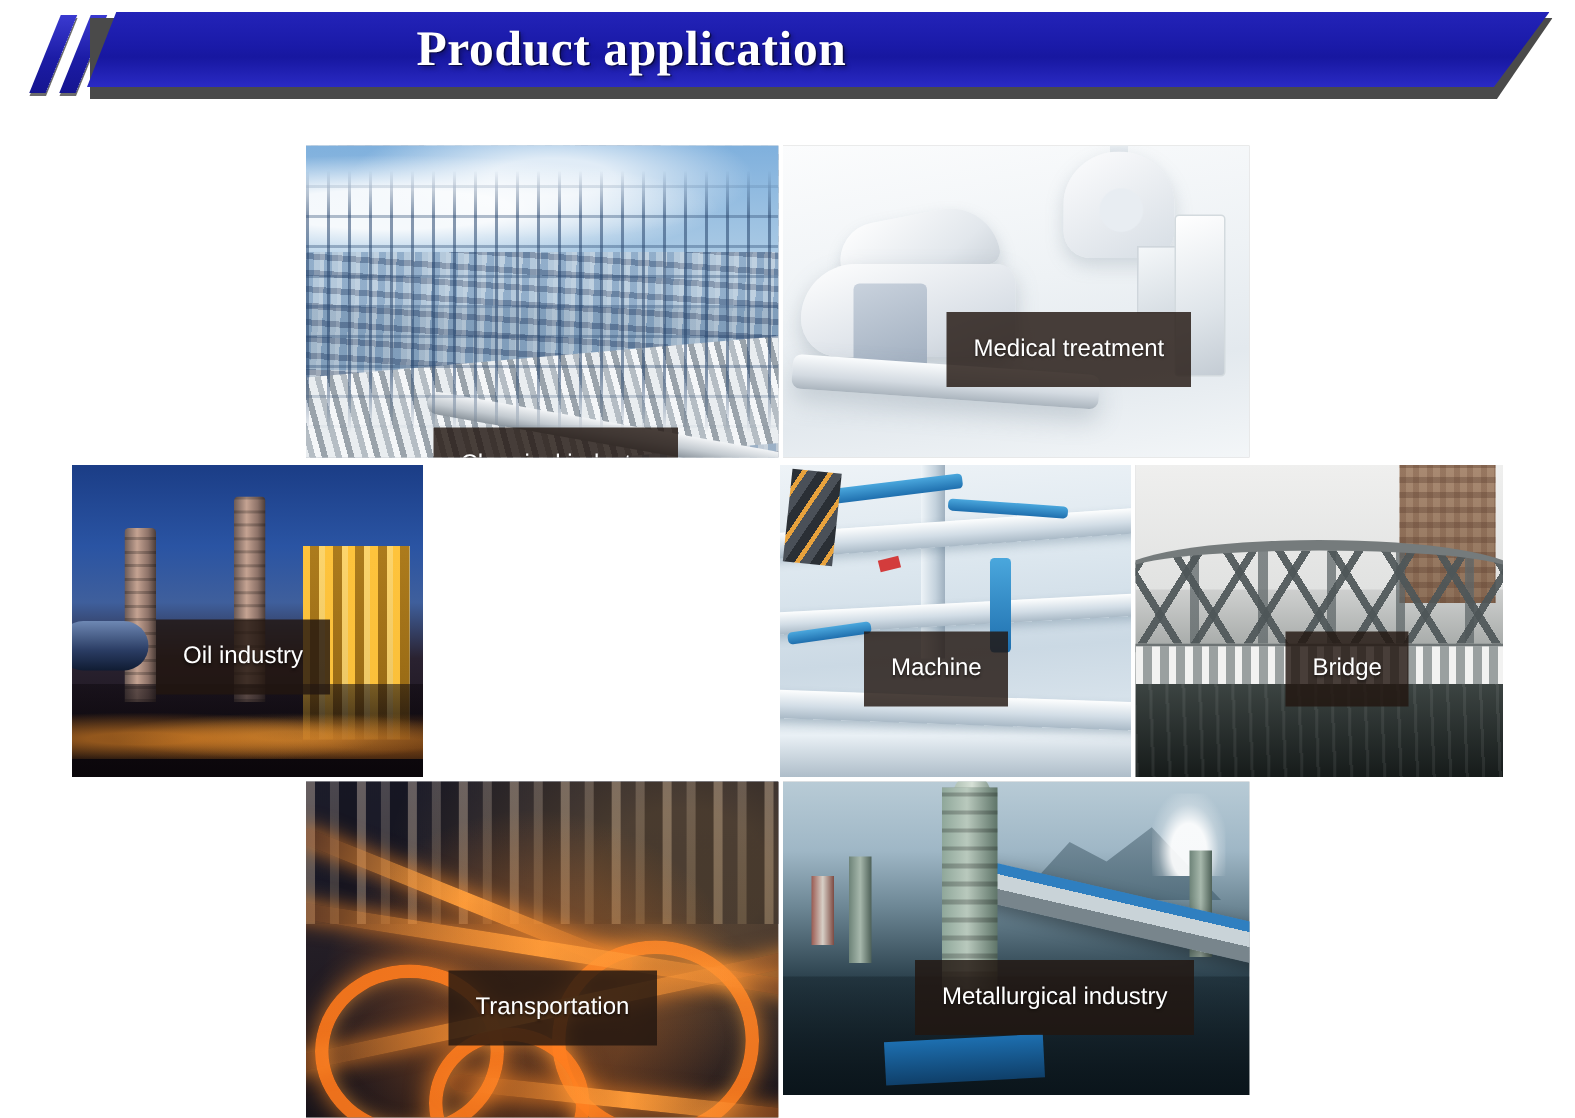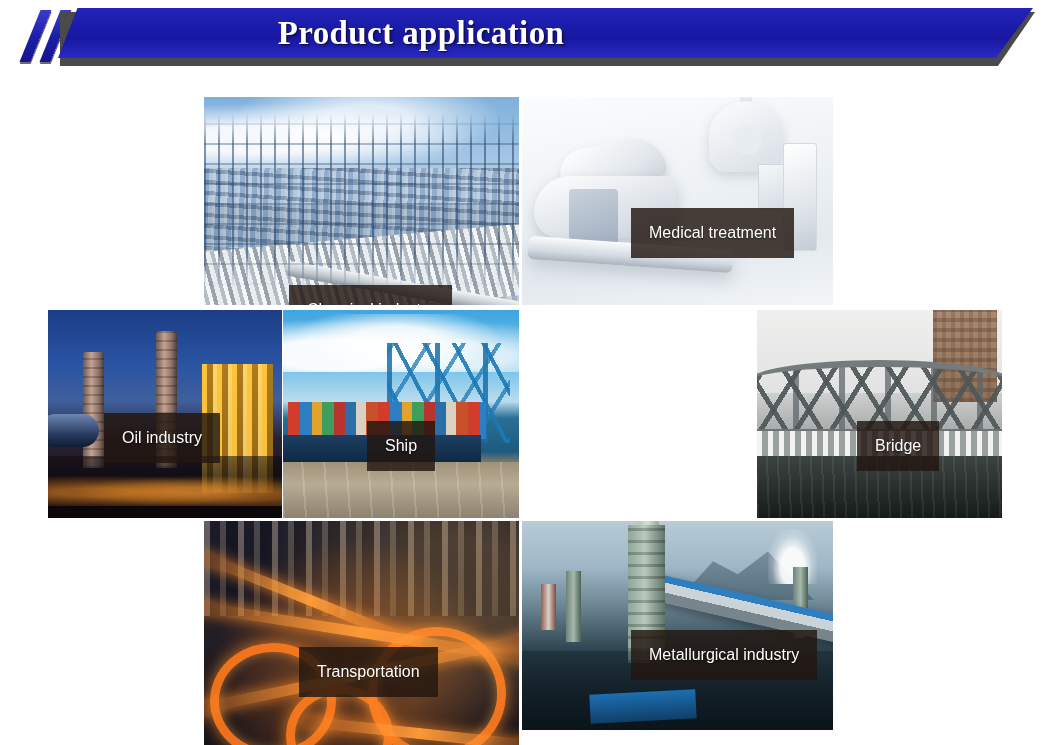--- a/index.html
+++ b/index.html
@@ -405,32 +405,37 @@
       <div class="oil-stack a"></div>
       <div class="oil-stack b"></div>
       <div class="oil-yellow"></div>
       <div class="oil-tank"></div>
       <div class="oil-dark"></div>
       <div class="oil-glow"></div>
     </div>
     <div class="label" style="left:56px; top:128px; transform:translateY(-50%);">Oil industry</div>
   </div>
 
-  <div class="tile" style="left:283px; top:310px; width:236px; height:208px;">
-    <div class="photo ph-ship">
-      <div class="ship-clouds"></div>
-      <div class="ship-crane"></div>
-      <div class="ship-containers"></div>
-      <div class="ship-hull"></div>
-      <div class="ship-red"></div>
-      <div class="ship-dock"></div>
-    </div>
-    <div class="label" style="left:84px; top:136px; transform:translateY(-50%);">Ship</div>
-  </div>
-
+
+  <div class="tile" style="left:520px; top:310px; width:234px; height:208px;">
+    <div class="photo ph-mach">
+      <div class="mach-col"></div>
+      <div class="mach-beam b1"></div>
+      <div class="mach-beam b2"></div>
+      <div class="mach-blue t1"></div>
+      <div class="mach-blue t2"></div>
+      <div class="mach-blue t3"></div>
+      <div class="mach-blue t4"></div>
+      <div class="mach-chain"></div>
+      <div class="mach-red"></div>
+      <div class="mach-bottom"></div>
+      <div class="mach-beam b3"></div>
+    </div>
+    <div class="label" style="left:56px; top:136px; transform:translateY(-50%);">Machine</div>
+  </div>
 
   <div class="tile" style="left:757px; top:310px; width:245px; height:208px;">
     <div class="photo ph-bridge">
       <div class="br-sky"></div>
       <div class="br-bldg"></div>
       <div class="br-truss"></div>
       <div class="br-deck"></div>
       <div class="br-water"></div>
     </div>
     <div class="label" style="left:100px; top:136px; transform:translateY(-50%);">Bridge</div>
@@ -457,16 +462,16 @@
       <div class="mt-smoke"></div>
       <div class="mt-stack s3"></div>
       <div class="mt-belt"></div>
       <div class="mt-duct"></div>
       <div class="mt-tower"></div>
       <div class="mt-stack s1"></div>
       <div class="mt-stack s2"></div>
       <div class="mt-dark"></div>
       <div class="mt-blue"></div>
     </div>
-    <div class="label" style="left:88px; top:134px; transform:translateY(-50%);margin-left:21px;">Metallurgical industry</div>
+    <div class="label" style="left:88px; top:144px; transform:translateY(-50%);">Metallurgical industry</div>
   </div>
 
 </div>
 
 </body></html>

